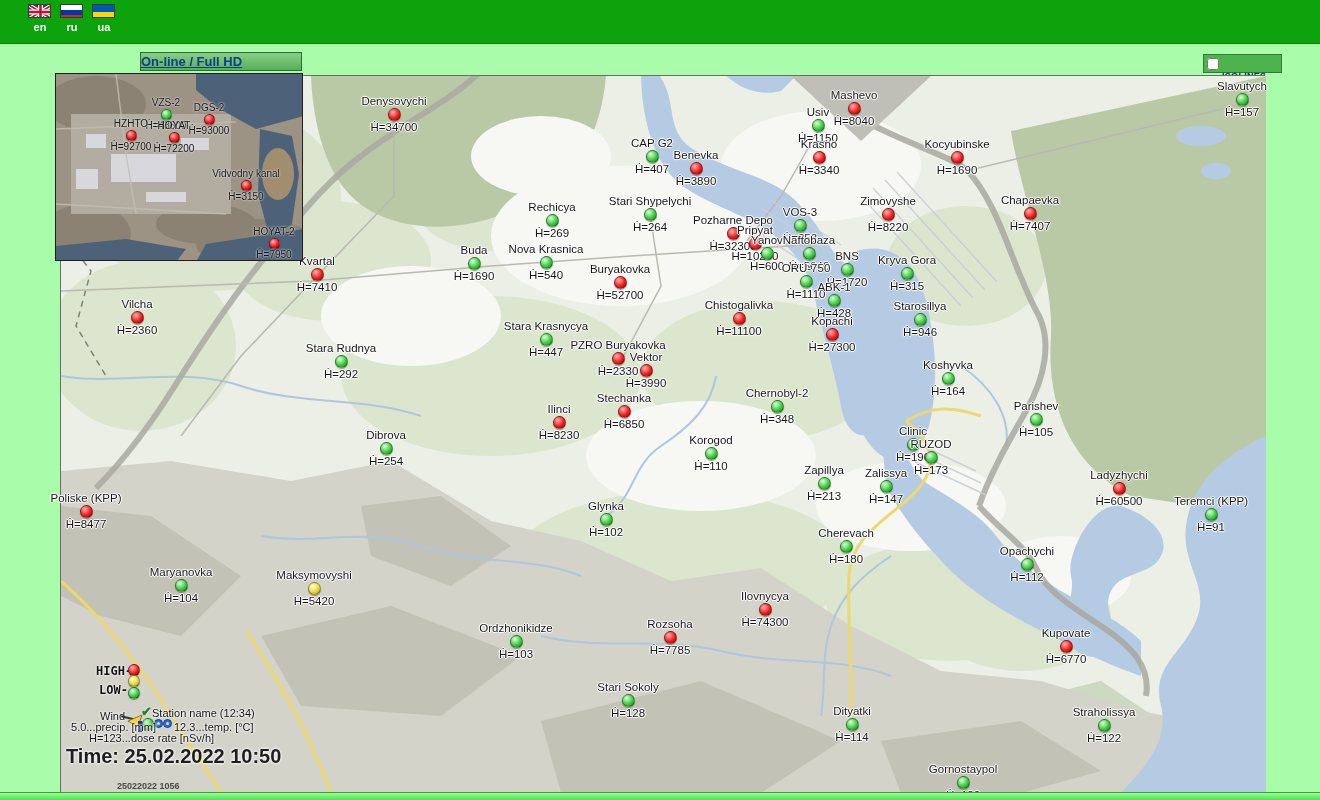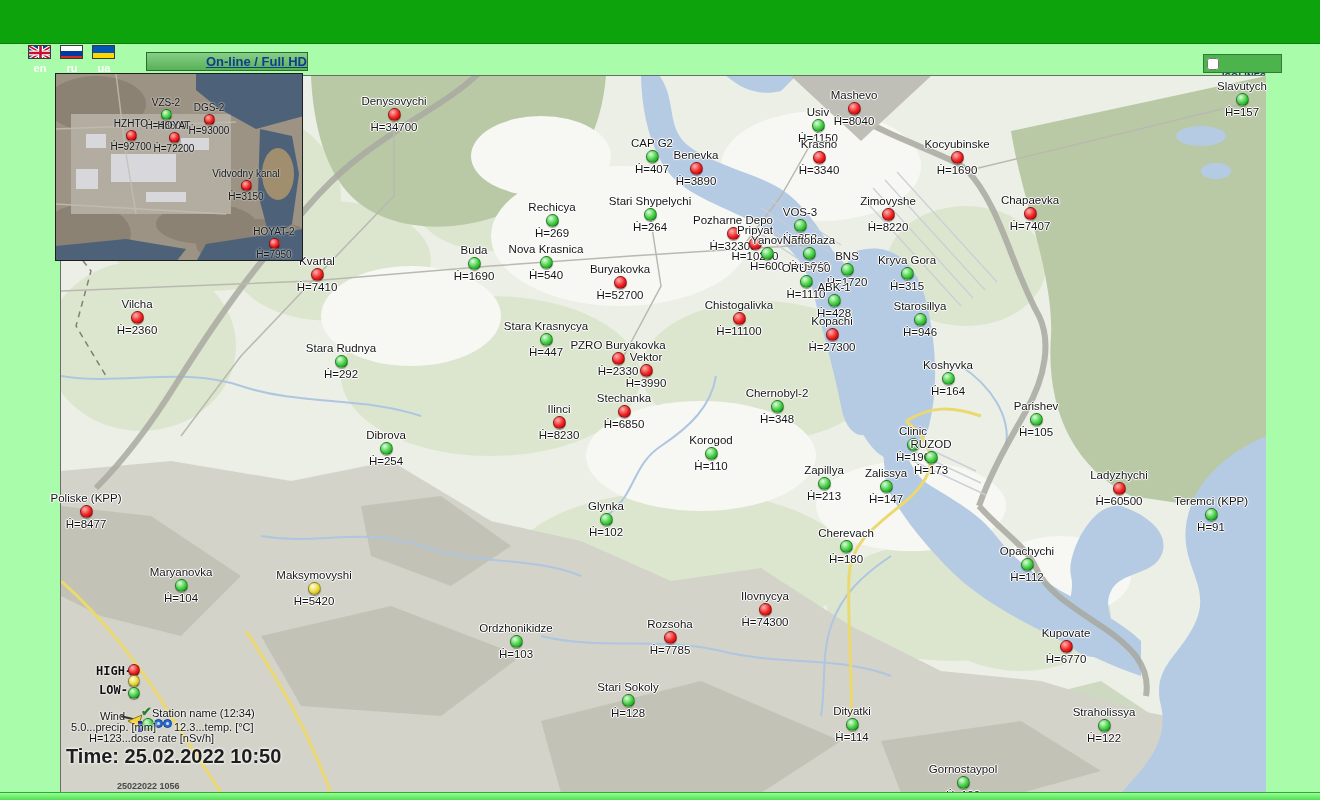--- a/index.html
+++ b/index.html
@@ -4,30 +4,30 @@
 <style>
   * { margin:0; padding:0; box-sizing:border-box; }
   html,body { width:1320px; height:800px; }
   body { font-family:"Liberation Sans", sans-serif; background:#A9FCA9; }
   .page { position:relative; width:1320px; height:800px; overflow:hidden; background:#A9FCA9; }
 
   
   .topbar { position:absolute; left:0; top:0; width:1320px; height:44px; background:#0DA30D; border-bottom:1px solid #087F08; }
   .app-title { position:absolute; right:14px; top:5px; font-size:29px; font-weight:bold; color:#fff; letter-spacing:.5px; white-space:nowrap; }
   .flags { position:absolute; left:28px; top:4px; display:flex; gap:8px; }
-  .flag-item { width:24px; text-align:center;margin-top:41px; }
+  .flag-item { width:24px; text-align:center; }
   .flag { width:23px; height:14px; border:1px solid #3A3A3A; position:relative; overflow:hidden; }
   .flag svg { display:block; }
   .flag-label { color:#fff; font-weight:bold; font-size:11px; margin-top:3px; }
 
   
   .online-btn { position:absolute; left:140px; top:52px; width:162px; height:19px;
     background:linear-gradient(#86D086,#58B058); border:1px solid #2E6B2E;
-    text-align:right; line-height:18px; font-size:13px; font-weight:bold;
-    color:#123C8C; text-decoration:underline; cursor:pointer; display:block;margin-left:6px; }
+    text-align:left; line-height:18px; font-size:13px; font-weight:bold;
+    color:#123C8C; text-decoration:underline; cursor:pointer; display:block; }
   .isolines { position:absolute; left:1203px; top:54px; width:79px; height:19px;
     background:#4DB34D; border:1px solid #2E7D32; display:flex; align-items:center; gap:3px; padding:0 3px; }
   .isolines input { width:12px; height:12px; }
   .isolines span { font-size:9px; font-weight:bold; color:#1A2A66; letter-spacing:.3px;margin-top:24px; }
 
   
   .map { position:absolute; left:60px; top:75px; width:1205px; height:717px;
     border:1px solid #6B6B6B; background:#ECEFE6; z-index:1; }
   .map svg.bg { position:absolute; left:0; top:0; }
   #stations-layer, #inset-stations { position:absolute; left:0; top:0; width:100%; height:100%; }

